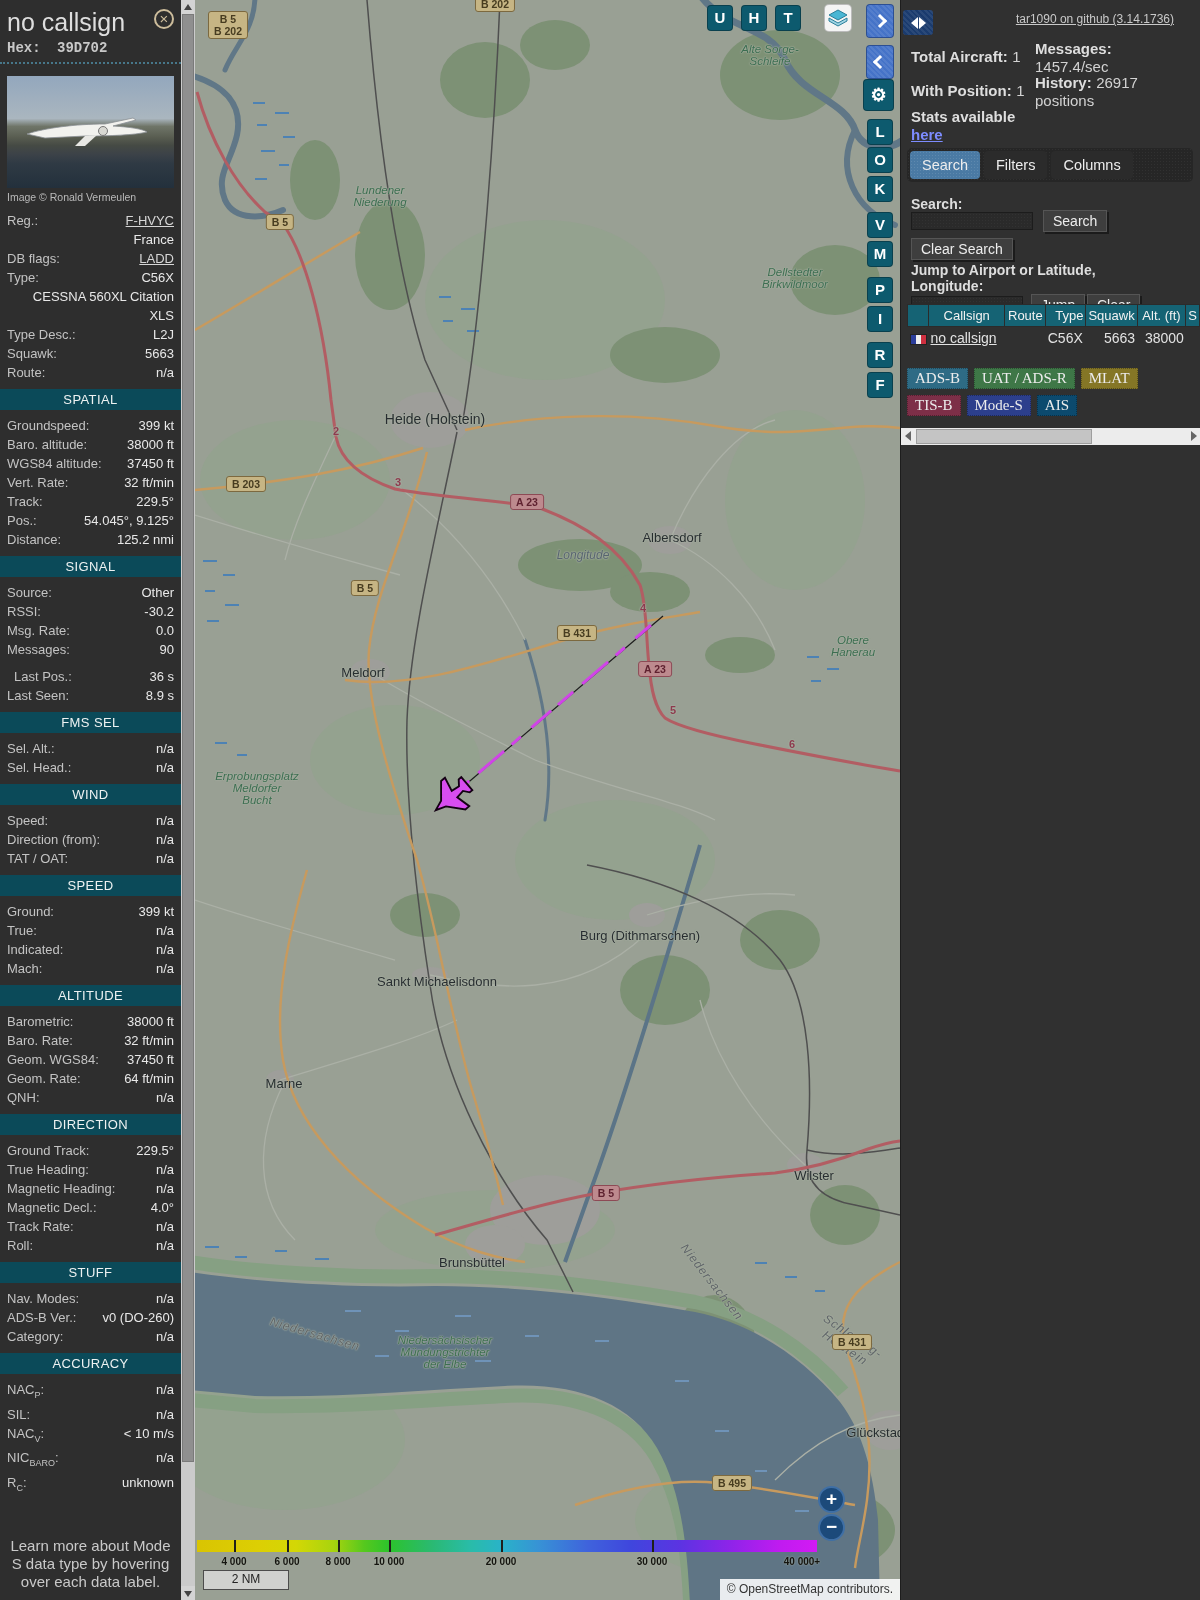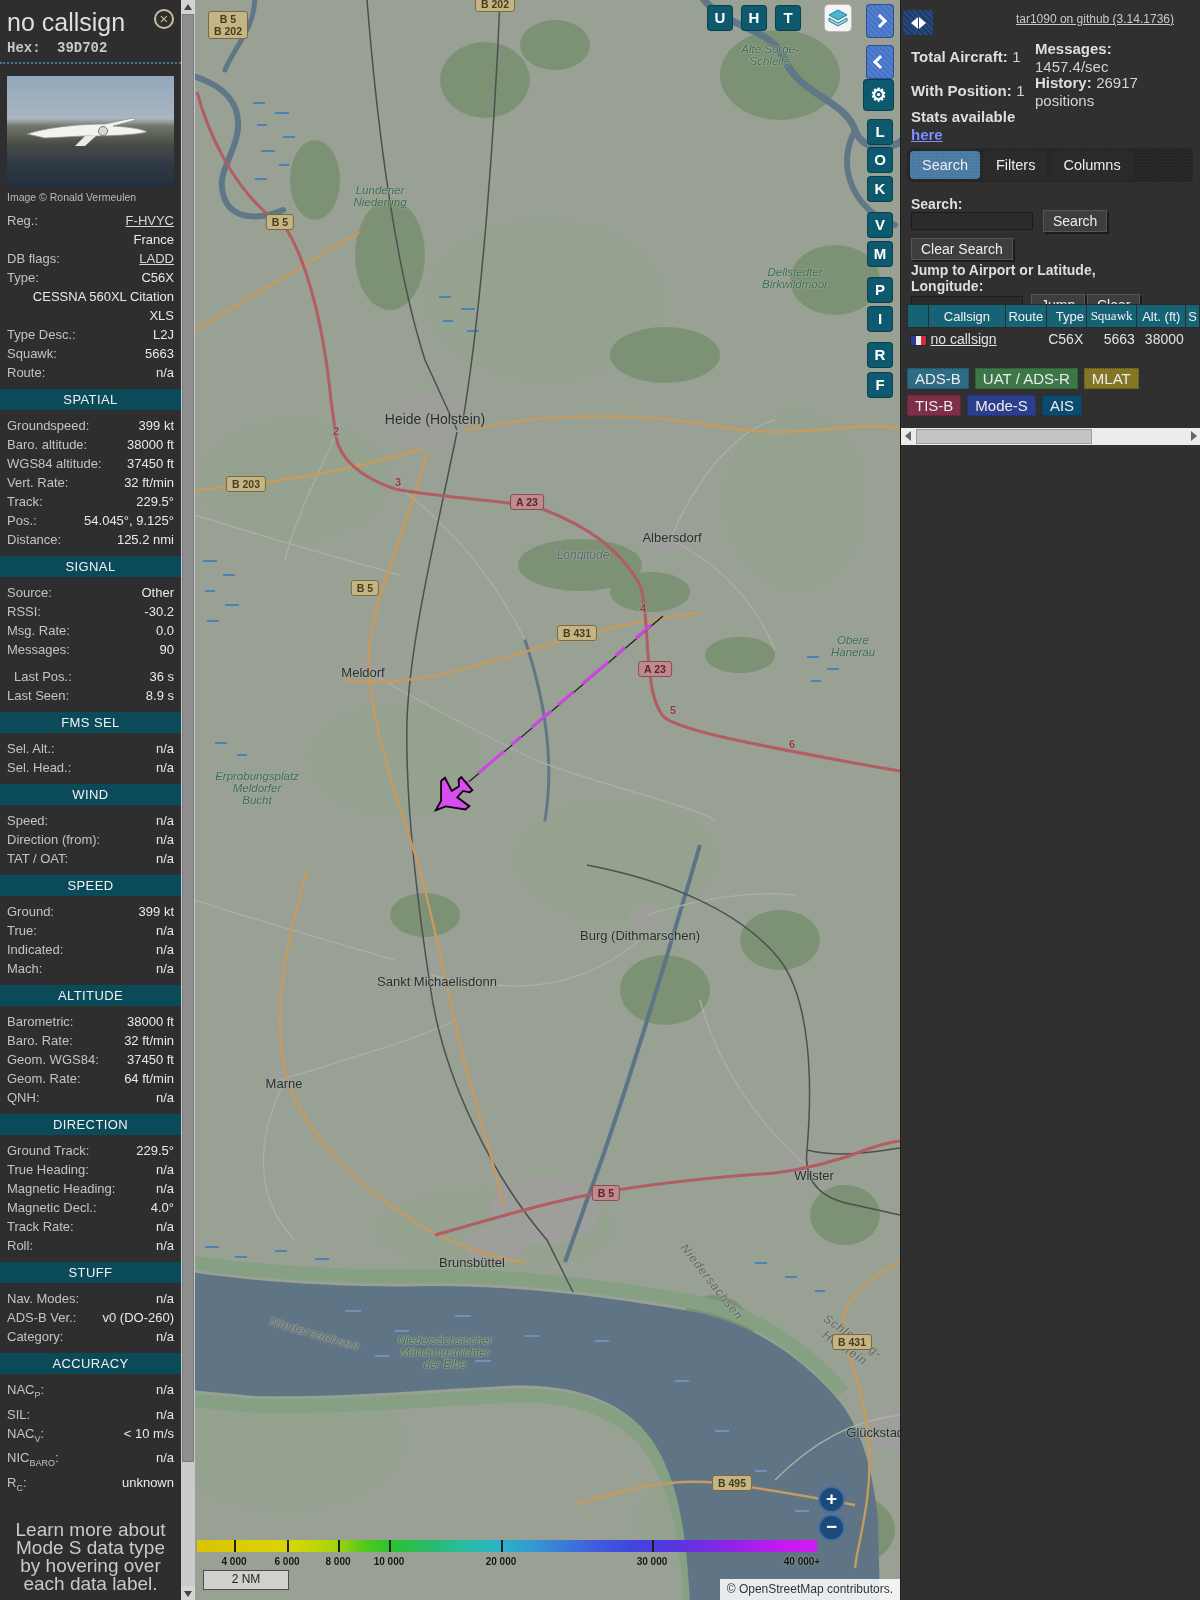--- a/index.html
+++ b/index.html
@@ -22,21 +22,21 @@
   #ls-credit { font-size:10.5px; color:#b9b9b9; padding:3px 7px 8px 7px; }
   .trow { display:flex; justify-content:space-between; line-height:19px; font-size:13px; padding:0 7px; }
   .trow .lbl { color:#c3c3c3; white-space:nowrap; }
   .trow .val { color:#e8e8e8; text-align:right; }
   .trow .val.link, .lnk { text-decoration:underline; color:#d6d6d6; cursor:pointer; }
   .trow.wrap2 .val { width:100%; }
   .trow.gaptop { margin-top:8px;padding-left:14px; }
   .sec-h { background:#0b4a59; color:#eef2f2; text-align:center; font-size:13px;
     line-height:21px; margin:7px 0 6px 0; letter-spacing:0.4px; }
   sub { font-size:9px; }
-  #ls-footer { margin-top:24px; text-align:center; font-size:19px; color:#c9c9c9;
+  #ls-footer { margin-top:40px; text-align:center; font-size:15px; color:#c9c9c9;
     padding:0 4px; line-height:18px; }
 
   
   #left-scrollbar { position:absolute; left:181px; top:0; width:14px; height:1600px; background:#cbcbcb; }
   #left-scrollbar .thumb { position:absolute; left:1px; top:14px; width:12px; height:1448px;
     background:#8f8f8f; border:1px solid #7a7a7a; }
   .sb-arrow { position:absolute; left:0; width:14px; height:14px; background:#d4d4d4; }
   .sb-arrow:after { content:""; position:absolute; left:3px; border-left:4px solid transparent; border-right:4px solid transparent; }
   #sb-up:after { top:4px; border-bottom:6px solid #444; }
   #sb-down { bottom:0; } #sb-down:after { top:5px; border-top:6px solid #444; }
@@ -106,21 +106,21 @@
     padding:2px 9px; border:1px solid #555; box-shadow:2px 2px 0 #1b1b1b; cursor:pointer; }
   .rp-input { background:#2a2a2a radial-gradient(#ffffff09 1px,transparent 1px); background-size:3px 3px;
     border:1px solid #1c1c1c; height:18px; color:#ddd; }
   #rp-table { position:absolute; left:6px; top:304px; border-collapse:collapse; }
   #rp-table th { background:#156374; color:#f2f2f2; font-size:13px; font-weight:normal;
     padding:3px 2px; border:1px solid #2b2b2b; }
   #rp-table td { font-size:14px; color:#e2e2e2; padding:3px 2px; white-space:nowrap; overflow:hidden; }
   .flag { display:inline-block; width:17px; height:11px; border:1px solid #222;
     background:linear-gradient(90deg,#2b3d9b 0 33%,#eee 33% 66%,#cf3040 66% 100%); vertical-align:middle; }
   #rp-badges { position:absolute; left:6px; top:368px; width:288px; display:flex; flex-wrap:wrap; gap:6px; }
-  .badge { color:#ececec; font-size:15px; padding:1px 7px; border:1px dotted #00000055; cursor:pointer; }
+  .badge { color:#ececec; font-size:15px; padding:1px 7px; border:1px dotted #00000055; cursor:pointer;font-family:Liberation Serif, serif; }
   #rp-hscroll { position:absolute; left:0; top:428px; width:300px; height:17px; background:#ececec; }
   #rp-hscroll .thumb { position:absolute; left:15px; top:1px; width:176px; height:15px;
     background:#c4c4c4; border:1px solid #9e9e9e; }
   .hs-arrow { position:absolute; top:3px; width:0; height:0; border-top:5px solid transparent; border-bottom:5px solid transparent; }
   #hs-l { left:4px; border-right:6px solid #666; }
   #hs-r { right:4px; border-left:6px solid #666; }
   .abs { position:absolute; }
 </style>
 </head>
 <body>
@@ -662,21 +662,21 @@
   <div class="rp-btn abs" style="left:130px; top:294px;">Jump</div>
   <div class="rp-btn abs" style="left:186px; top:294px;">Clear</div>
 
   <table id="rp-table">
     <thead>
         <tr id="rp-thead-row">
           <th style="width: 20px;"></th>
           <th style="width: 78px;">Callsign</th>
           <th style="width: 41px;">Route</th>
           <th style="width: 39px; padding-left: 9px;">Type</th>
-          <th style="width: 51px; font-family: Liberation Serif, serif;">Squawk</th>
+          <th style="width: 51px;">Squawk</th>
           <th style="width: 50px;">Alt. (ft)</th>
           <th style="width: 10px;">S</th>
         </tr>
       </thead>
     <tbody id="rp-tbody">
         <tr>
           <td><span class="flag"></span></td>
           <td style="text-align: left; text-decoration: underline;">no callsign</td>
           <td style="text-align: left;"></td>
           <td style="text-align: left;">C56X</td>

